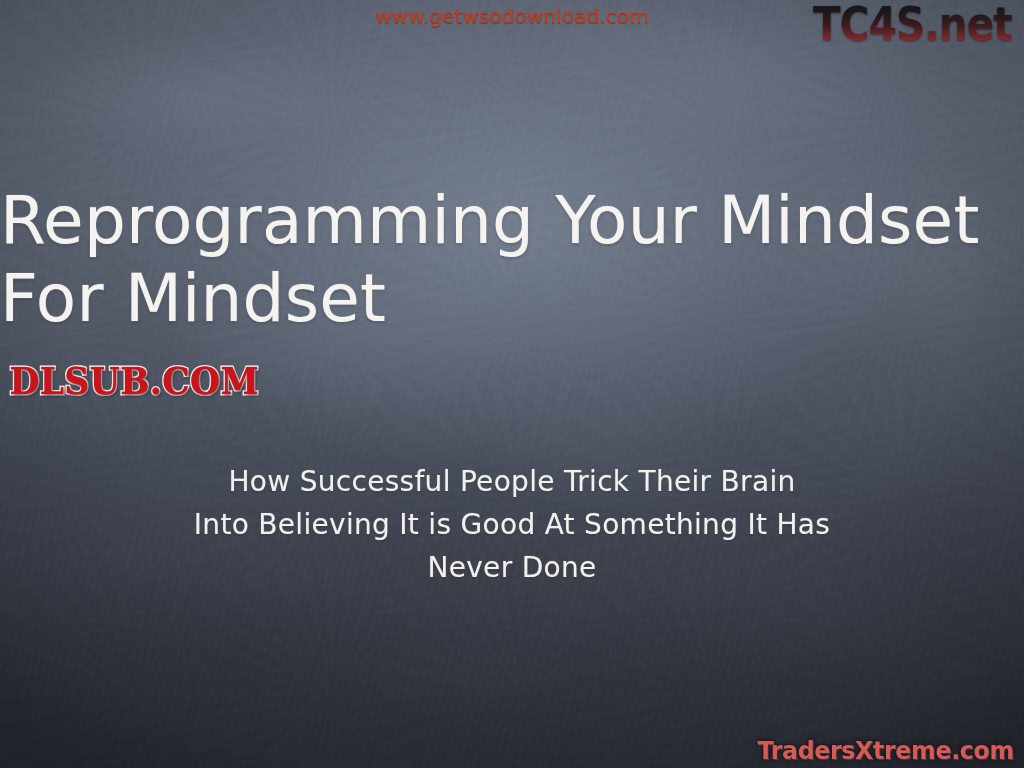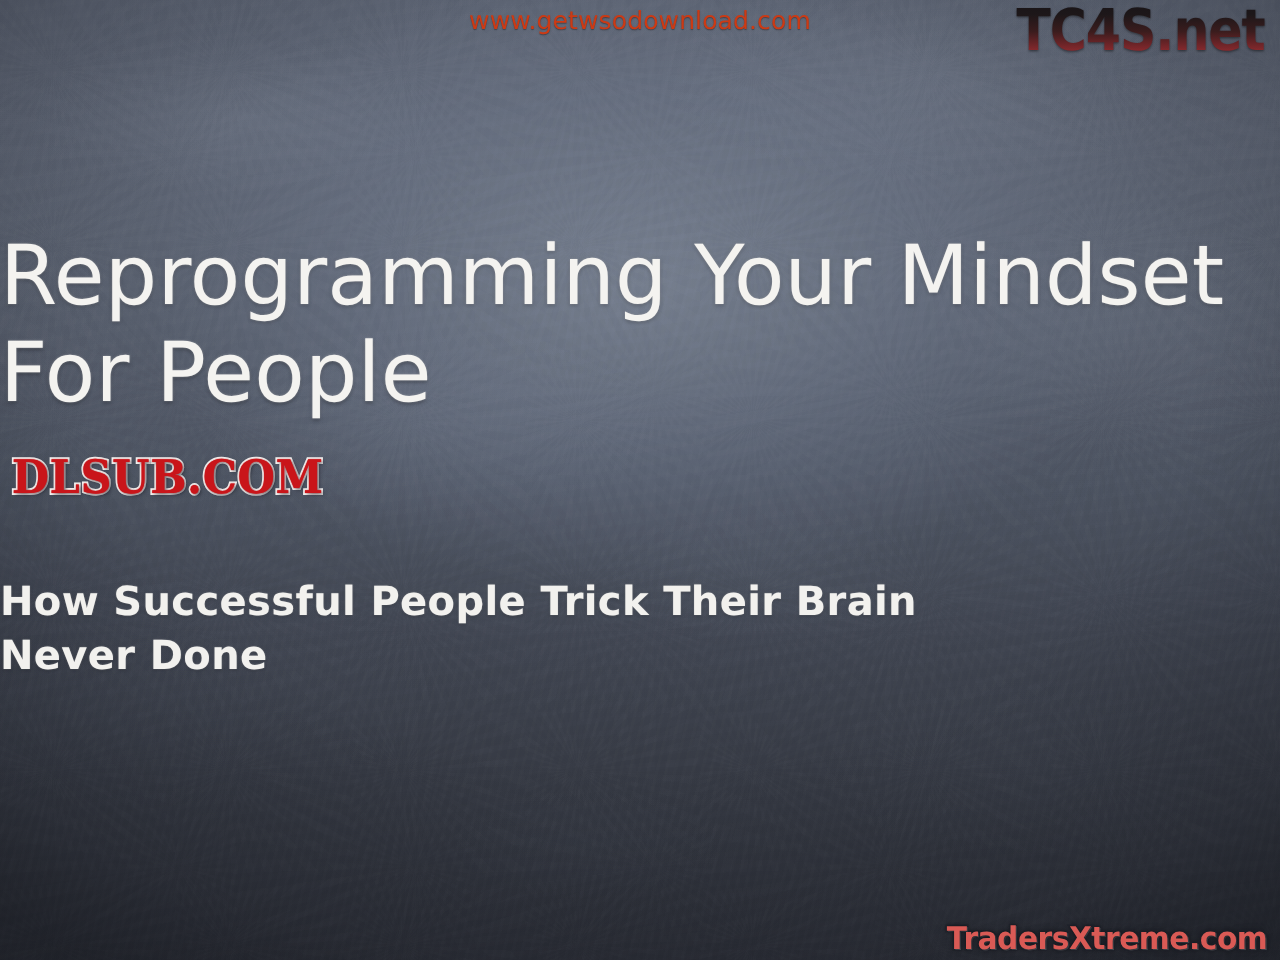--- a/index.html
+++ b/index.html
@@ -108,25 +108,25 @@
       0 0 2px rgba(255,255,255,0.38),
       0 1px 3px rgba(20,22,28,0.45);
   }
   #title-block .tline { display: block; white-space: nowrap; }
 
   #subtitle-block {
     position: absolute;
     left: 0;
     right: 0;
     top: 460px;
-    text-align: left;
+    text-align: center;
     color: #f2f1ee;
-    font-size: 32px;
+    font-size: 28px;
     line-height: 43px;
-    font-weight: 700;
+    font-weight: 400;
     letter-spacing: 0.3px;
     text-shadow:
       0 0 1.5px rgba(255,255,255,0.32),
       0 1px 2px rgba(20,22,28,0.40);
   }
   #subtitle-block .sline { display: block; white-space: nowrap; }
 
   
   #wm-top {
     position: absolute;
@@ -215,27 +215,28 @@
   <div class="tex tex-streaks"></div>
   <div class="tex tex-smudge"></div>
   <div class="tex tex-vignette"></div>
 
   <div id="wm-top">www.getwsodownload.com</div>
 
   <div id="wm-tc4s">TC4S.net</div>
 
   <div id="title-block" class="chalk-font">
     <span class="tline">Reprogramming Your Mindset</span>
-    <span class="tline">For People</span>
+    <span class="tline">For Mindset</span>
   </div>
 
   <div id="wm-dlsub">
     <span class="inner">DLSUB.COM</span>
   </div>
 
   <div id="subtitle-block" class="chalk-font">
     <span class="sline">How Successful People Trick Their Brain</span>
+    <span class="sline">Into Believing It is Good At Something It Has</span>
     <span class="sline">Never Done</span>
   </div>
 
   <div id="wm-traders">TradersXtreme.com</div>
 
 </div>
 
 </body></html>

